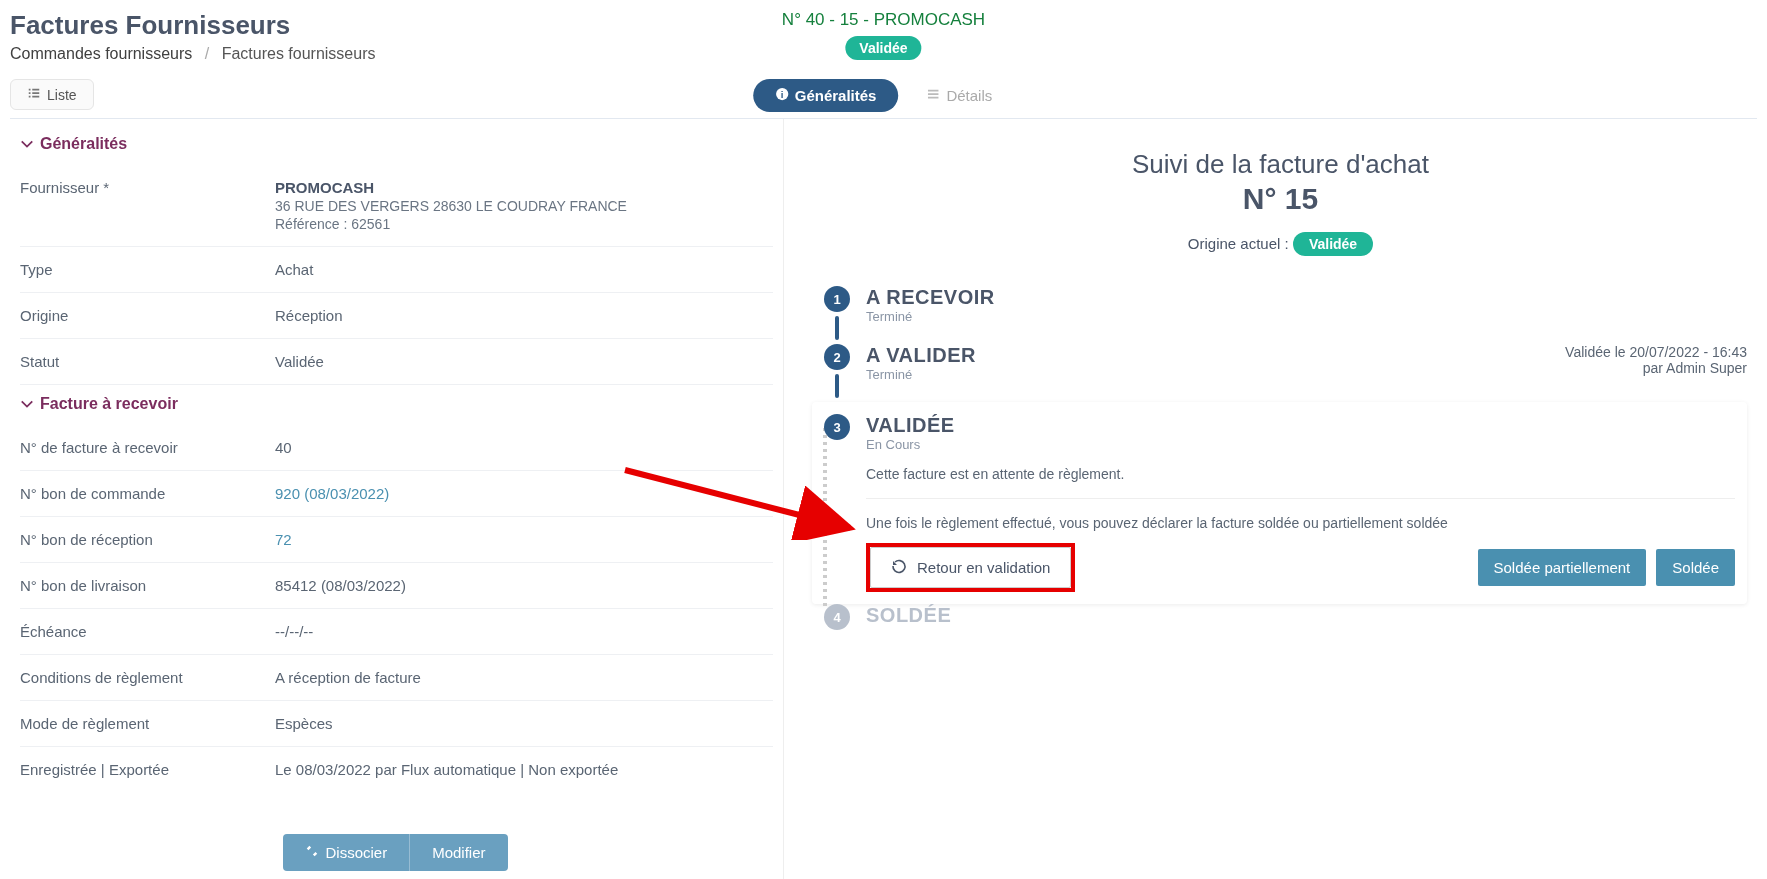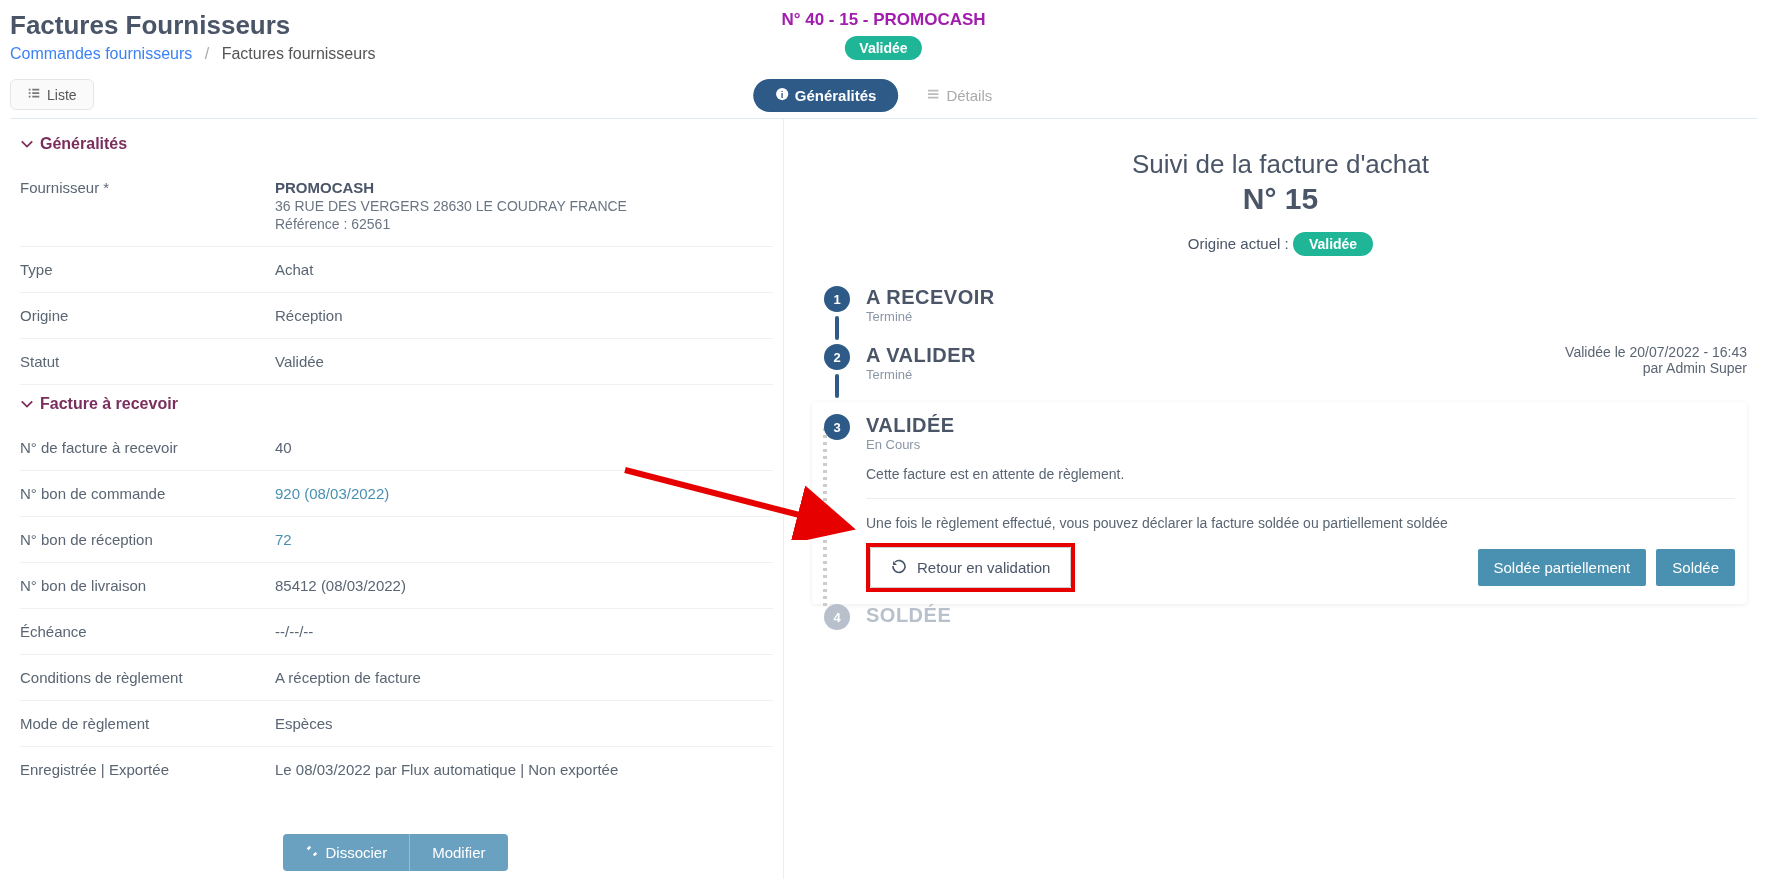--- a/index.html
+++ b/index.html
@@ -18,34 +18,34 @@
     font-size: 26px;
     color: #4a5568;
     font-weight: 600;
     margin-bottom: 4px;
   }
   .breadcrumb {
     font-size: 16px;
     color: #4a90b0;
     margin-bottom: 16px;
   }
-  .breadcrumb a { color: #3b82f6; text-decoration: none; }
+  .breadcrumb a { color: #404040; text-decoration: none; }
   .breadcrumb .sep { color: #aaa; margin: 0 8px; }
   .breadcrumb .current { color: #555; }
   .top-center {
     position: absolute;
     top: 10px;
     left: 50%;
     transform: translateX(-50%);
     text-align: center;
   }
   .top-center .inv-title {
     font-size: 17px;
-    font-weight: 700;
-    color: #a21caf;
+    font-weight: 400;
+    color: #15803d;
   }
   .badge-green {
     display: inline-block;
     background: #1fb597;
     color: #fff;
     font-size: 14px;
     padding: 4px 14px;
     border-radius: 14px;
     margin-top: 6px;
     font-weight: 600;

